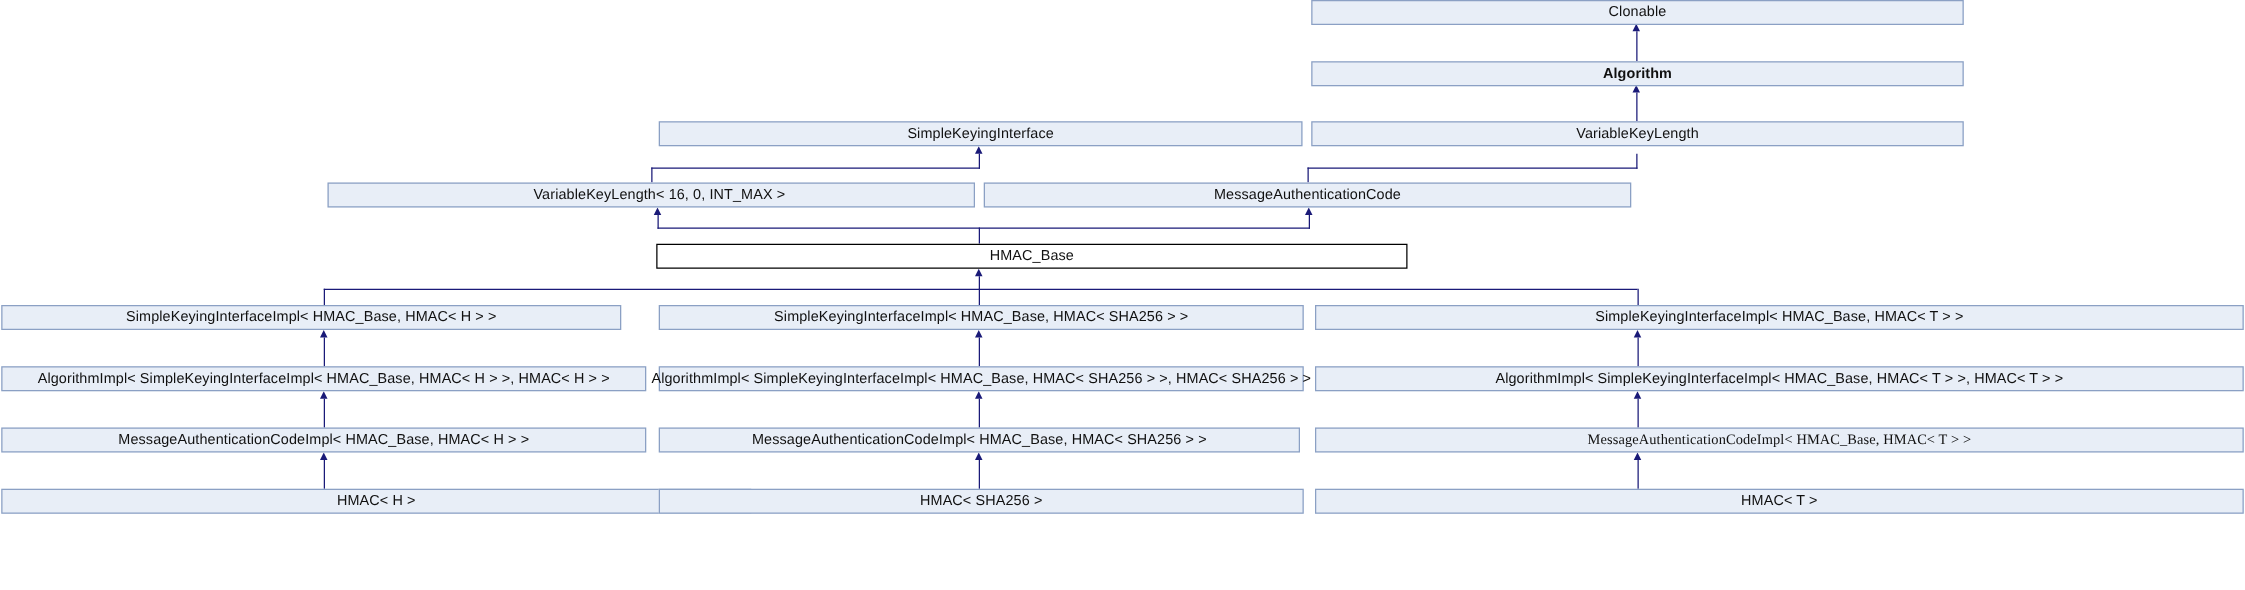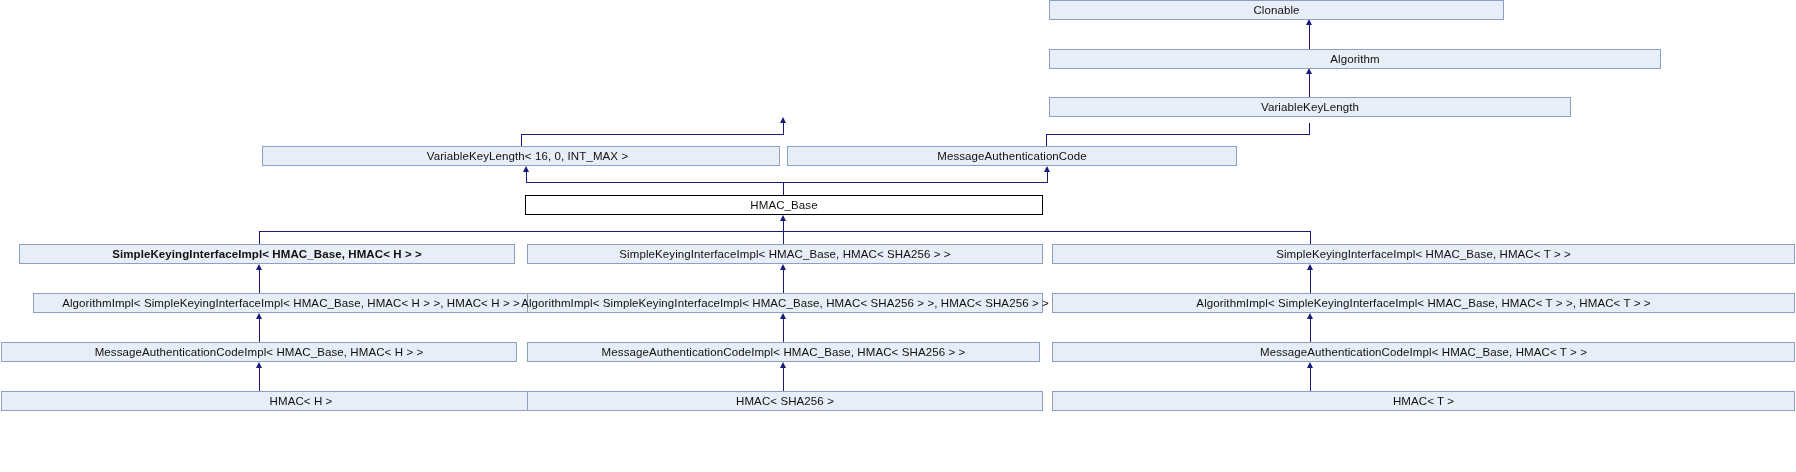--- a/index.html
+++ b/index.html
@@ -63,42 +63,43 @@
   <div class="edge v" style="left:783px;top:368px;height:24px;"></div>
   <div class="arrow" style="left:780px;top:362px;"></div>
 
   <div class="edge v" style="left:1310px;top:270px;height:24px;"></div>
   <div class="arrow" style="left:1307px;top:264px;"></div>
   <div class="edge v" style="left:1310px;top:319px;height:24px;"></div>
   <div class="arrow" style="left:1307px;top:313px;"></div>
   <div class="edge v" style="left:1310px;top:368px;height:24px;"></div>
   <div class="arrow" style="left:1307px;top:362px;"></div>
 
-  <div class="node" style="left:1049px;top:0px;width:455px;">Clonable</div>
+  <div class="node" style="left:1049px;top:0px;width:522px;">Clonable</div>
 
-  <div class="node" style="left:1049px;top:49px;width:612px;">Algorithm</div>
+  <div class="node" style="left:1049px;top:49px;width:522px;font-weight:bold;">Algorithm</div>
 
+  <div class="node" style="left:527px;top:97px;width:515px;">SimpleKeyingInterface</div>
 
   <div class="node" style="left:1049px;top:97px;width:522px;">VariableKeyLength</div>
 
   <div class="node" style="left:262px;top:146px;width:518px;padding-left:13px;">VariableKeyLength&lt; 16, 0, INT_MAX &gt;</div>
 
-  <div class="node" style="left:787px;top:146px;width:450px;">MessageAuthenticationCode</div>
+  <div class="node" style="left:787px;top:146px;width:518px;">MessageAuthenticationCode</div>
 
-  <div class="node focus" style="left:525px;top:195px;width:518px;">HMAC_Base</div>
+  <div class="node focus" style="left:525px;top:195px;width:601px;">HMAC_Base</div>
 
-  <div class="node" style="left:19px;top:244px;width:496px;font-weight:bold;">SimpleKeyingInterfaceImpl&lt; HMAC_Base, HMAC&lt; H &gt; &gt;</div>
+  <div class="node" style="left:1px;top:244px;width:496px;">SimpleKeyingInterfaceImpl&lt; HMAC_Base, HMAC&lt; H &gt; &gt;</div>
   <div class="node" style="left:527px;top:244px;width:516px;">SimpleKeyingInterfaceImpl&lt; HMAC_Base, HMAC&lt; SHA256 &gt; &gt;</div>
   <div class="node" style="left:1052px;top:244px;width:743px;">SimpleKeyingInterfaceImpl&lt; HMAC_Base, HMAC&lt; T &gt; &gt;</div>
 
-  <div class="node" style="left:1px;top:293px;width:516px;margin-left:32px;">AlgorithmImpl&lt; SimpleKeyingInterfaceImpl&lt; HMAC_Base, HMAC&lt; H &gt; &gt;, HMAC&lt; H &gt; &gt;</div>
+  <div class="node" style="left:1px;top:293px;width:516px;">AlgorithmImpl&lt; SimpleKeyingInterfaceImpl&lt; HMAC_Base, HMAC&lt; H &gt; &gt;, HMAC&lt; H &gt; &gt;</div>
   <div class="node" style="left:527px;top:293px;width:516px;">AlgorithmImpl&lt; SimpleKeyingInterfaceImpl&lt; HMAC_Base, HMAC&lt; SHA256 &gt; &gt;, HMAC&lt; SHA256 &gt; &gt;</div>
   <div class="node" style="left:1052px;top:293px;width:743px;">AlgorithmImpl&lt; SimpleKeyingInterfaceImpl&lt; HMAC_Base, HMAC&lt; T &gt; &gt;, HMAC&lt; T &gt; &gt;</div>
 
   <div class="node" style="left:1px;top:342px;width:516px;">MessageAuthenticationCodeImpl&lt; HMAC_Base, HMAC&lt; H &gt; &gt;</div>
   <div class="node" style="left:527px;top:342px;width:513px;">MessageAuthenticationCodeImpl&lt; HMAC_Base, HMAC&lt; SHA256 &gt; &gt;</div>
-  <div class="node" style="left:1052px;top:342px;width:743px;">MessageAuthenticationCodeImpl&lt; HMAC_Base, HMAC&lt; T &gt; &gt;</div>
+  <div class="node" style="left:1052px;top:342px;width:743px;font-family:Liberation Serif, serif;">MessageAuthenticationCodeImpl&lt; HMAC_Base, HMAC&lt; T &gt; &gt;</div>
 
   <div class="node" style="left:1px;top:391px;width:600px;">HMAC&lt; H &gt;</div>
   <div class="node" style="left:527px;top:391px;width:516px;">HMAC&lt; SHA256 &gt;</div>
   <div class="node" style="left:1052px;top:391px;width:743px;">HMAC&lt; T &gt;</div>
 
 </div>
 
 </body></html>

